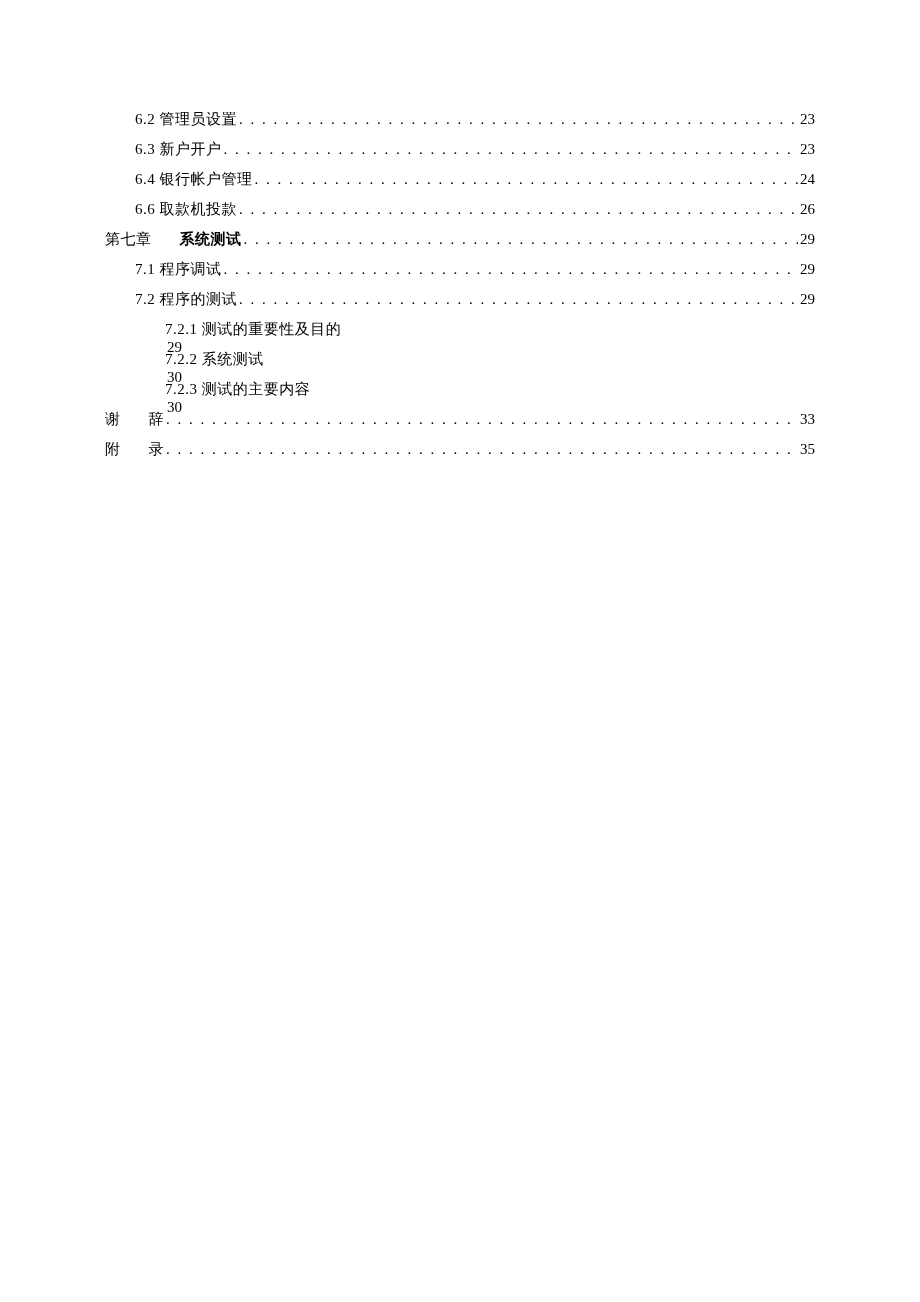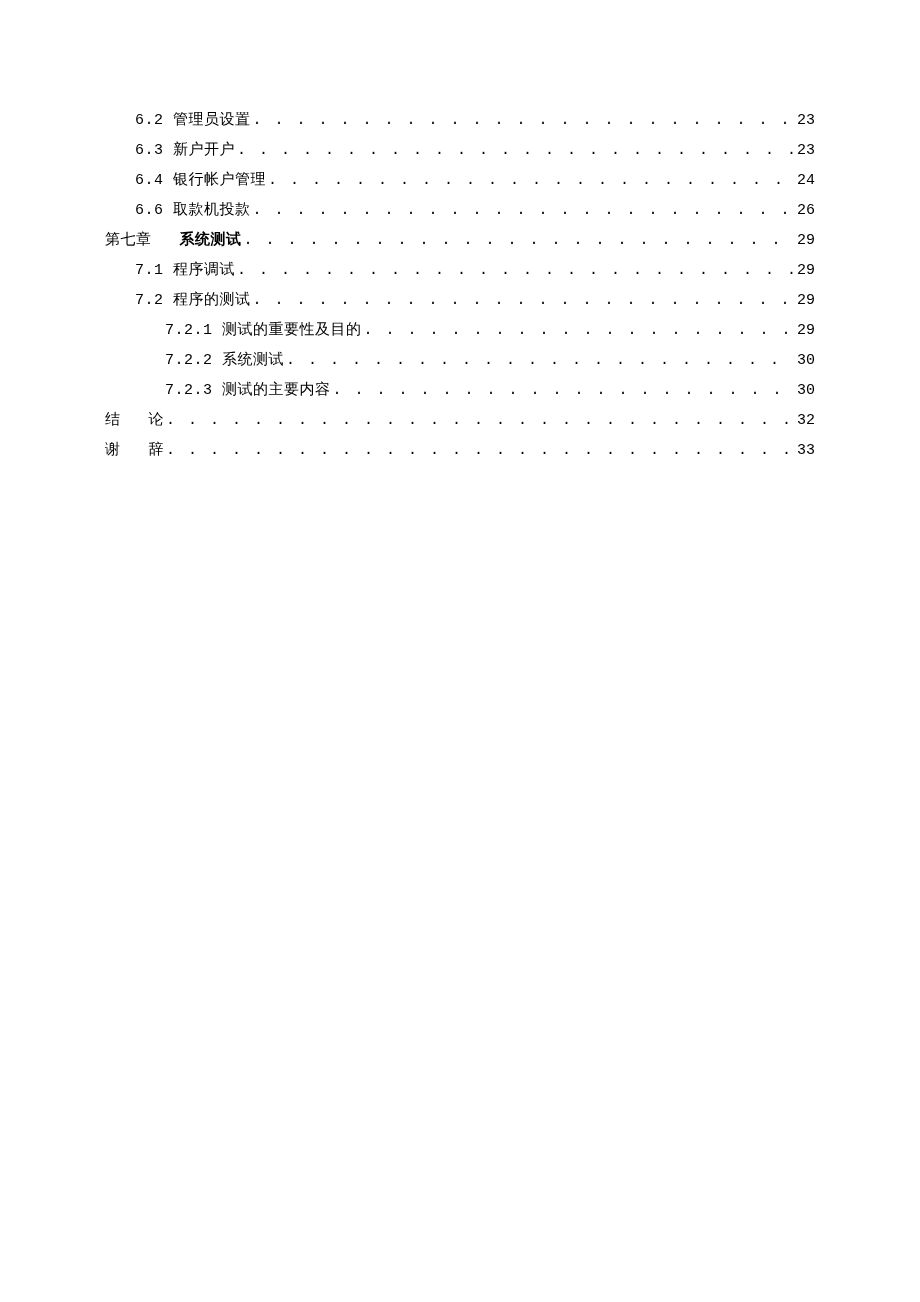--- a/index.html
+++ b/index.html
@@ -17,21 +17,20 @@
       color: #000;
     }
     .toc-container {
       width: 100%;
     }
     .toc-line {
       display: flex;
       align-items: baseline;
       height: 30px;
       white-space: nowrap;
-      font-family: Liberation Mono, monospace;
     }
     .toc-label {
       flex-shrink: 0;
       letter-spacing: 0.5px;
     }
     .toc-dots {
       flex: 1;
       overflow: hidden;
       letter-spacing: 2px;
       padding: 0 2px;
@@ -40,21 +39,21 @@
     }
     .toc-dots::after {
       content: ". . . . . . . . . . . . . . . . . . . . . . . . . . . . . . . . . . . . . . . . . . . . . . . . . . . . . . . . . . . . . . . . . . . . . . . . . . . . . . . . . . . . . . . . . . . . . . . . . . . . . . . . . . . . . . . . . . . . . . . . . . . . . . . .";
     }
     .toc-page {
       flex-shrink: 0;
       padding-left: 2px;
     }
     .indent-0 { padding-left: 0; }
     .indent-1 { padding-left: 30px; }
-    .indent-2 { padding-left: 60px; }
+    .indent-2 { padding-left: 60px; flex-direction: column; }
     .spaced-label .char-gap {
       display: inline-block;
       width: 28px;
     }
     .chapter-bold {
       font-weight: bold;
     }
     .chapter-gap {
       display: inline-block;
       width: 28px;
@@ -108,22 +107,22 @@
       <span class="toc-label">7.2.2 系统测试</span>
       <span class="toc-dots"></span>
       <span class="toc-page">30</span>
     </div>
     <div class="toc-line indent-2">
       <span class="toc-label">7.2.3 测试的主要内容</span>
       <span class="toc-dots"></span>
       <span class="toc-page">30</span>
     </div>
     <div class="toc-line indent-0">
-      <span class="toc-label spaced-label"><span>结</span><span class="char-gap"></span><span>论</span></span>
-      <span class="toc-dots"></span>
-      <span class="toc-page">32</span>
-    </div>
-    <div class="toc-line indent-0">
       <span class="toc-label spaced-label"><span>谢</span><span class="char-gap"></span><span>辞</span></span>
       <span class="toc-dots"></span>
       <span class="toc-page">33</span>
     </div>
+    <div class="toc-line indent-0">
+      <span class="toc-label spaced-label"><span>附</span><span class="char-gap"></span><span>录</span></span>
+      <span class="toc-dots"></span>
+      <span class="toc-page">35</span>
+    </div>
   </div>
 
 </body></html>

